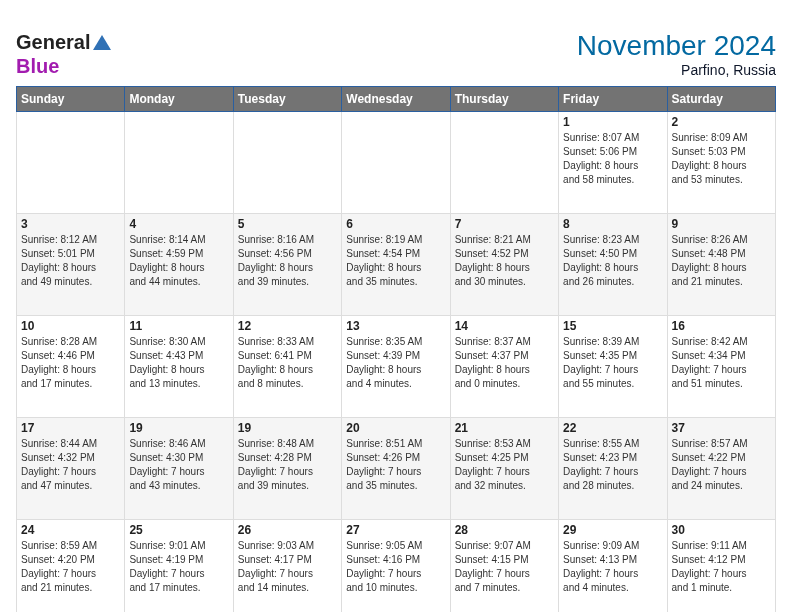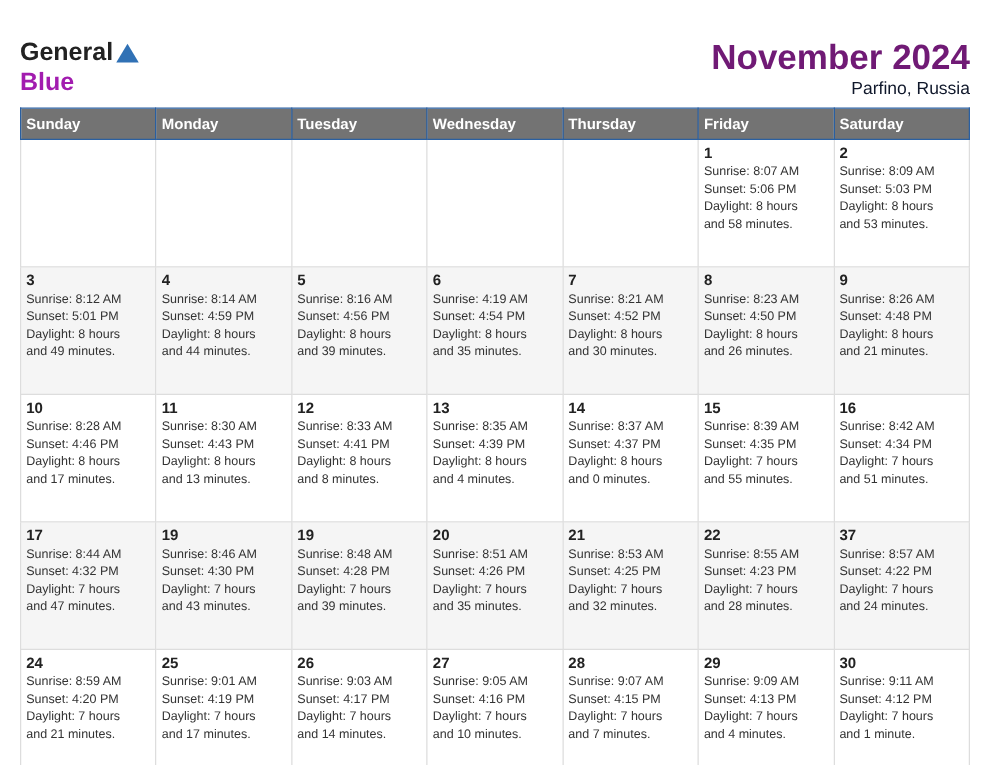--- a/index.html
+++ b/index.html
@@ -34,22 +34,22 @@
     }
     .logo-row {
       display: flex;
       align-items: center;
     }
     .title-block {
       text-align: right;
     }
     .title-block h1 {
       font-size: 28px;
-      font-weight: bold;
-      color: #701a75;
+      font-weight: normal;
+      color: #0369a1;
     }
     .title-block .subtitle {
       font-size: 14px;
       color: #0f172a;
     }
     .calendar {
       flex: 1;
       border: 1px solid #ccc;
       border-collapse: collapse;
       width: 100%;
@@ -167,21 +167,21 @@
           </td>
           <td>
             <span class="day-num">5</span>
             <div class="day-info" style="white-space: pre-line;">Sunrise: 8:16 AM
 Sunset: 4:56 PM
 Daylight: 8 hours
 and 39 minutes.</div>
           </td>
           <td>
             <span class="day-num">6</span>
-            <div class="day-info" style="white-space: pre-line;">Sunrise: 4:19 AM
+            <div class="day-info" style="white-space: pre-line;">Sunrise: 8:19 AM
 Sunset: 4:54 PM
 Daylight: 8 hours
 and 35 minutes.</div>
           </td>
           <td>
             <span class="day-num">7</span>
             <div class="day-info" style="white-space: pre-line;">Sunrise: 8:21 AM
 Sunset: 4:52 PM
 Daylight: 8 hours
 and 30 minutes.</div>
@@ -212,21 +212,21 @@
           <td>
             <span class="day-num">11</span>
             <div class="day-info" style="white-space: pre-line;">Sunrise: 8:30 AM
 Sunset: 4:43 PM
 Daylight: 8 hours
 and 13 minutes.</div>
           </td>
           <td>
             <span class="day-num">12</span>
             <div class="day-info" style="white-space: pre-line;">Sunrise: 8:33 AM
-Sunset: 4:41 PM
+Sunset: 6:41 PM
 Daylight: 8 hours
 and 8 minutes.</div>
           </td>
           <td>
             <span class="day-num">13</span>
             <div class="day-info" style="white-space: pre-line;">Sunrise: 8:35 AM
 Sunset: 4:39 PM
 Daylight: 8 hours
 and 4 minutes.</div>
           </td>

